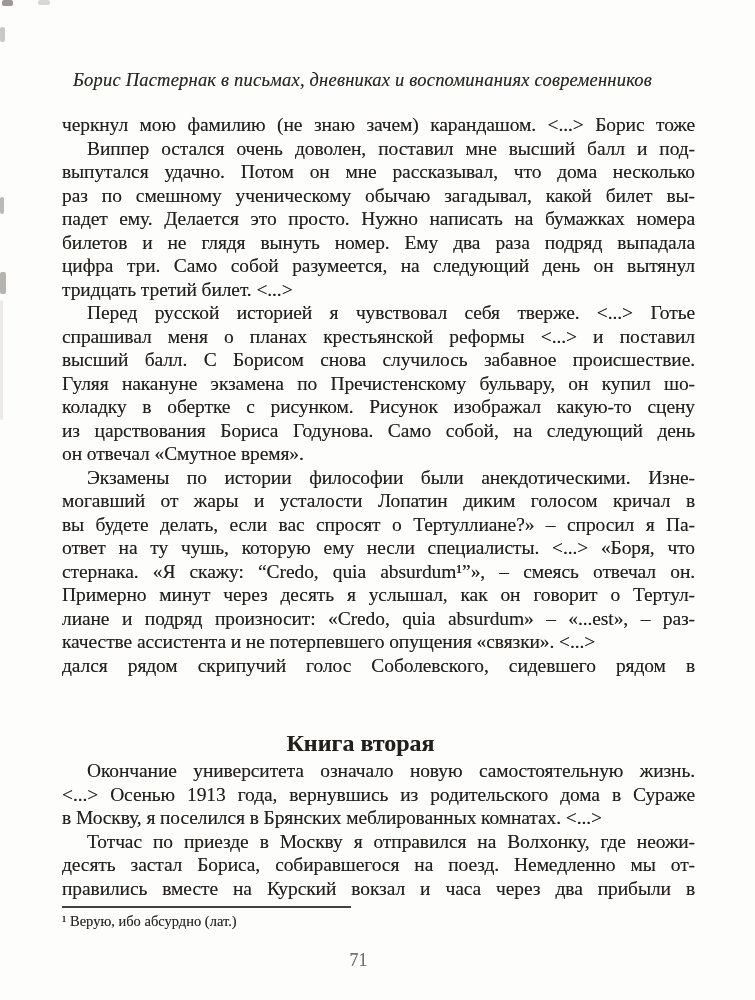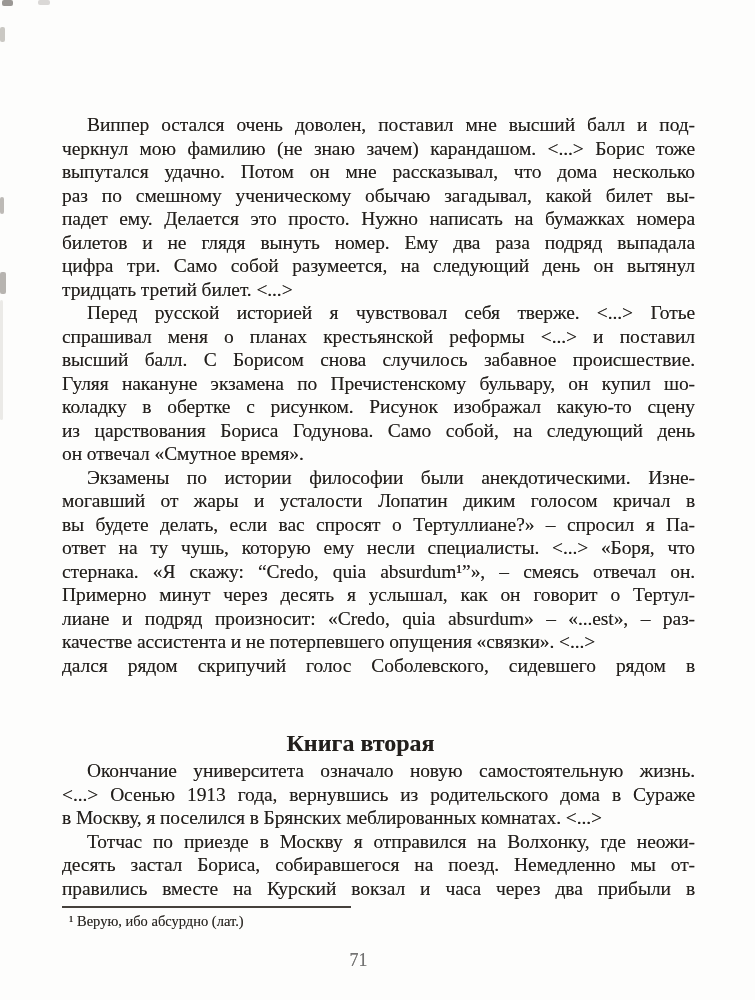--- a/index.html
+++ b/index.html
@@ -49,21 +49,20 @@
   }
   
   .footnote-rule{
     position:absolute;top:906px;left:62px;width:289px;height:2px;
     background:#45413c;border:none;margin:0;
   }
   .footnote{
     position:absolute;top:912px;left:62px;width:633px;
     font-size:14.5px;line-height:19px;color:#2b2824;
     text-shadow:0 0 .4px rgba(45,40,34,.5);
-    margin-left:7px;
   }
   
   .page-number{
     position:absolute;top:950px;left:62px;width:633px;
     font-size:18px;text-align:center;transform:translateX(-20px);
     color:#737373;text-shadow:0 0 .4px rgba(45,40,34,.5);
   }
   
   .artifact{position:absolute;border-radius:2px;}
   .a1{left:2px;top:0;width:11px;height:6px;background:#4a463f;opacity:.55;}
@@ -78,25 +77,26 @@
 
 <div class="page">
 
   <div class="artifact a1"></div>
   <div class="artifact a2"></div>
   <div class="artifact a3"></div>
   <div class="artifact a4"></div>
   <div class="artifact a5"></div>
   <div class="artifact a6"></div>
 
+  <div class="running-head">Борис Пастернак в письмах, дневниках и воспоминаниях современников</div>
 
   <div class="text-block body-text">
       <div>
+        <div class="line">черкнул мою фамилию (не знаю зачем) карандашом. &lt;...&gt; Борис тоже</div>
         <div class="line indent">Виппер остался очень доволен, поставил мне высший балл и под-</div>
-        <div class="line">черкнул мою фамилию (не знаю зачем) карандашом. &lt;...&gt; Борис тоже</div>
         <div class="line">выпутался удачно. Потом он мне рассказывал, что дома несколько</div>
         <div class="line">раз по смешному ученическому обычаю загадывал, какой билет вы-</div>
         <div class="line">падет ему. Делается это просто. Нужно написать на бумажках номера</div>
         <div class="line">билетов и не глядя вынуть номер. Ему два раза подряд выпадала</div>
         <div class="line">цифра три. Само собой разумеется, на следующий день он вытянул</div>
         <div class="line endline">тридцать третий билет. &lt;...&gt;</div>
       </div>
       <div>
         <div class="line indent">Перед русской историей я чувствовал себя тверже. &lt;...&gt; Готье</div>
         <div class="line">спрашивал меня о планах крестьянской реформы &lt;...&gt; и поставил</div>

